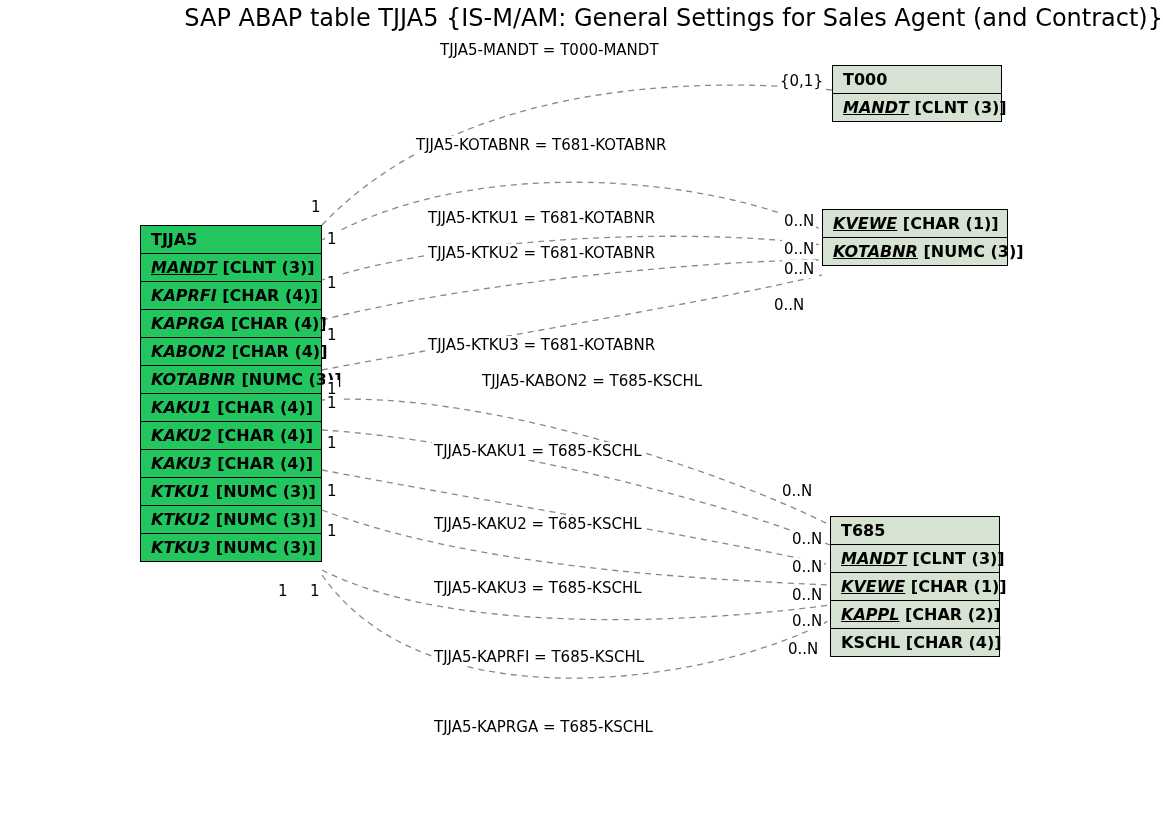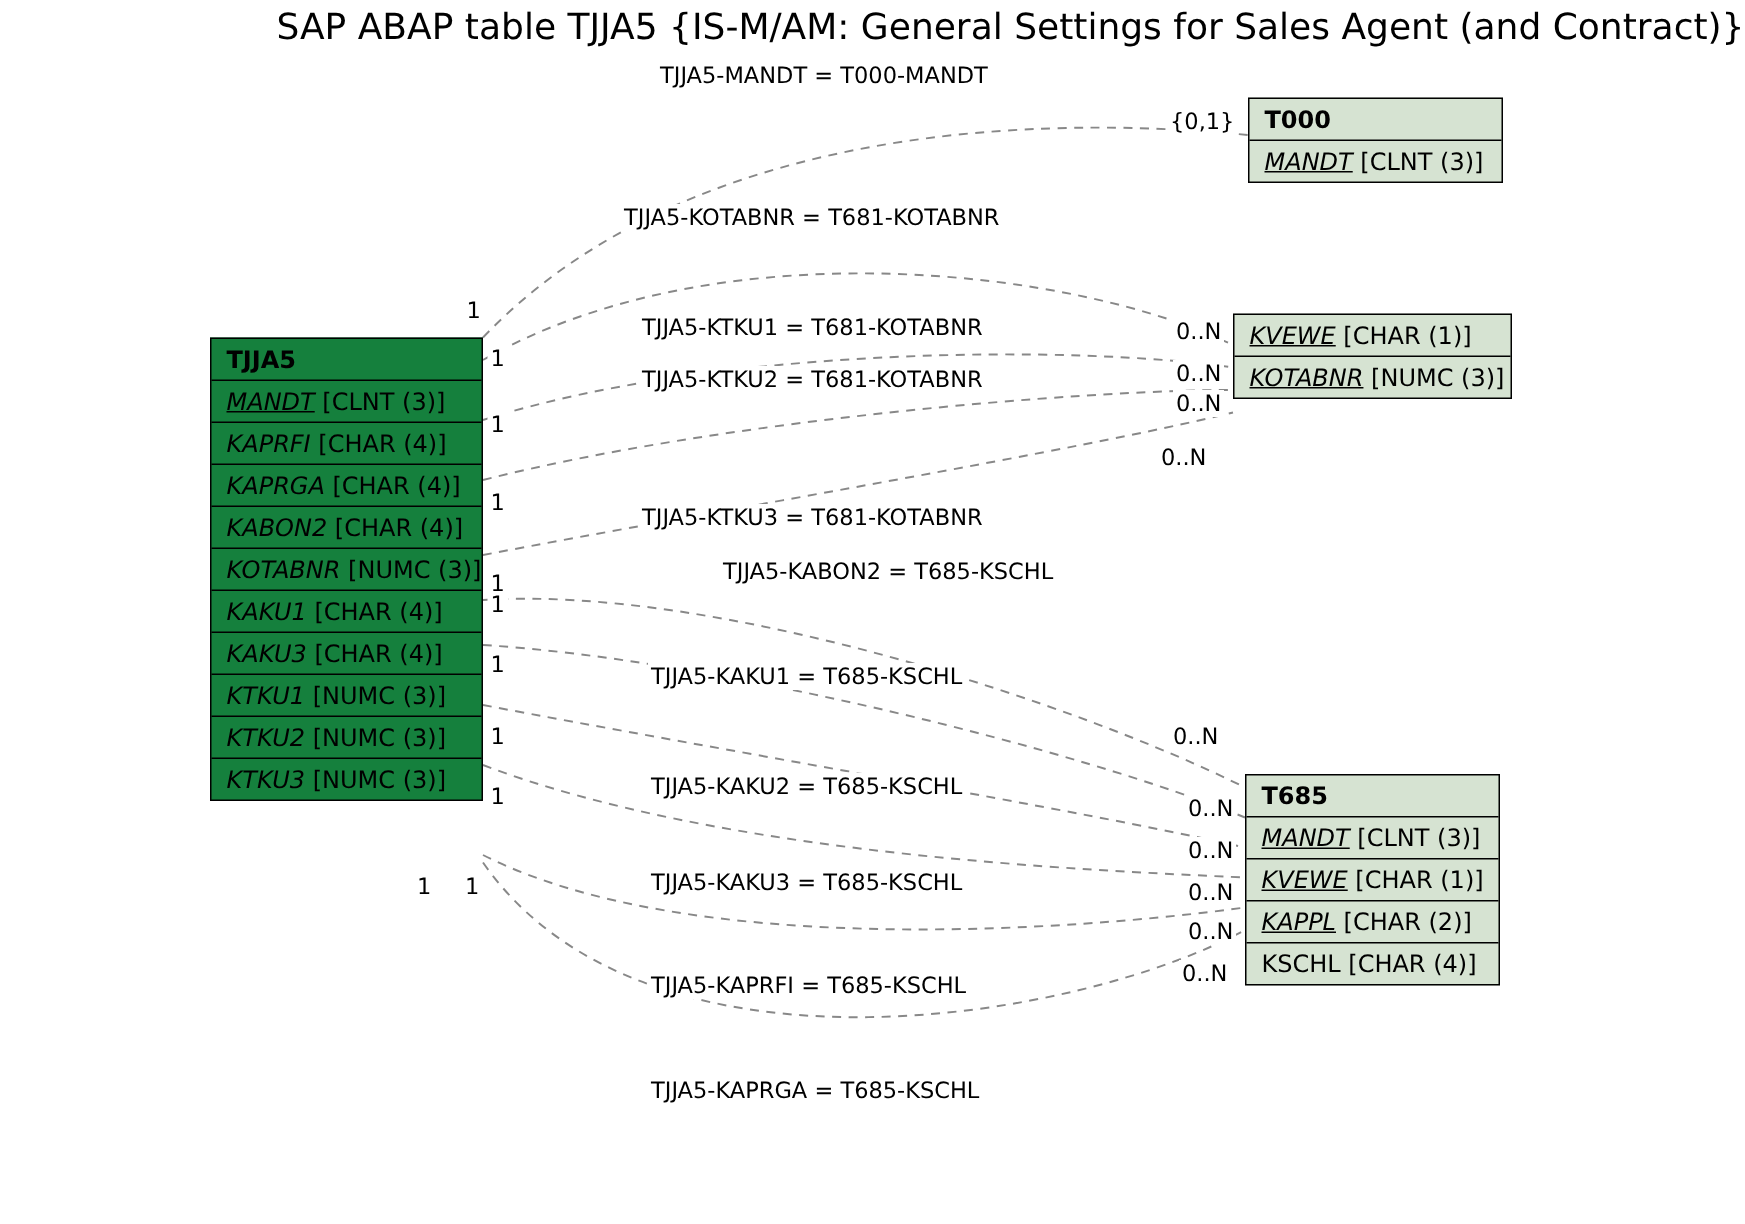--- a/index.html
+++ b/index.html
@@ -19,31 +19,32 @@
     text-align: right;
     font-size: 24px;
   }
   .entity {
     position: absolute;
     border: 1px solid #000;
     background: #d6e3d2;
     text-align: left;
   }
   .entity.main {
-    background: #15803d;
+    background: #22c55e;
   }
   .entity .header {
     font-weight: bold;
     padding: 4px 10px;
     border-bottom: 1px solid #000;
   }
   .entity .row {
     padding: 4px 10px;
     border-bottom: 1px solid #000;
     white-space: nowrap;
+    font-weight: bold;
   }
   .entity .row:last-child {
     border-bottom: none;
   }
   .key {
     font-style: italic;
     text-decoration: underline;
   }
   .ital {
     font-style: italic;
@@ -94,20 +95,21 @@
 </svg>
 
 <div class="entity main" style="left:140px; top:225px; width:180px;">
   <div class="header">TJJA5</div>
   <div class="row"><span class="key">MANDT</span> [CLNT (3)]</div>
   <div class="row"><span class="ital">KAPRFI</span> [CHAR (4)]</div>
   <div class="row"><span class="ital">KAPRGA</span> [CHAR (4)]</div>
   <div class="row"><span class="ital">KABON2</span> [CHAR (4)]</div>
   <div class="row"><span class="ital">KOTABNR</span> [NUMC (3)]</div>
   <div class="row"><span class="ital">KAKU1</span> [CHAR (4)]</div>
+  <div class="row"><span class="ital">KAKU2</span> [CHAR (4)]</div>
   <div class="row"><span class="ital">KAKU3</span> [CHAR (4)]</div>
   <div class="row"><span class="ital">KTKU1</span> [NUMC (3)]</div>
   <div class="row"><span class="ital">KTKU2</span> [NUMC (3)]</div>
   <div class="row"><span class="ital">KTKU3</span> [NUMC (3)]</div>
 </div>
 
 <div class="entity" style="left:832px; top:65px; width:168px;">
   <div class="header">T000</div>
   <div class="row"><span class="key">MANDT</span> [CLNT (3)]</div>
 </div>

